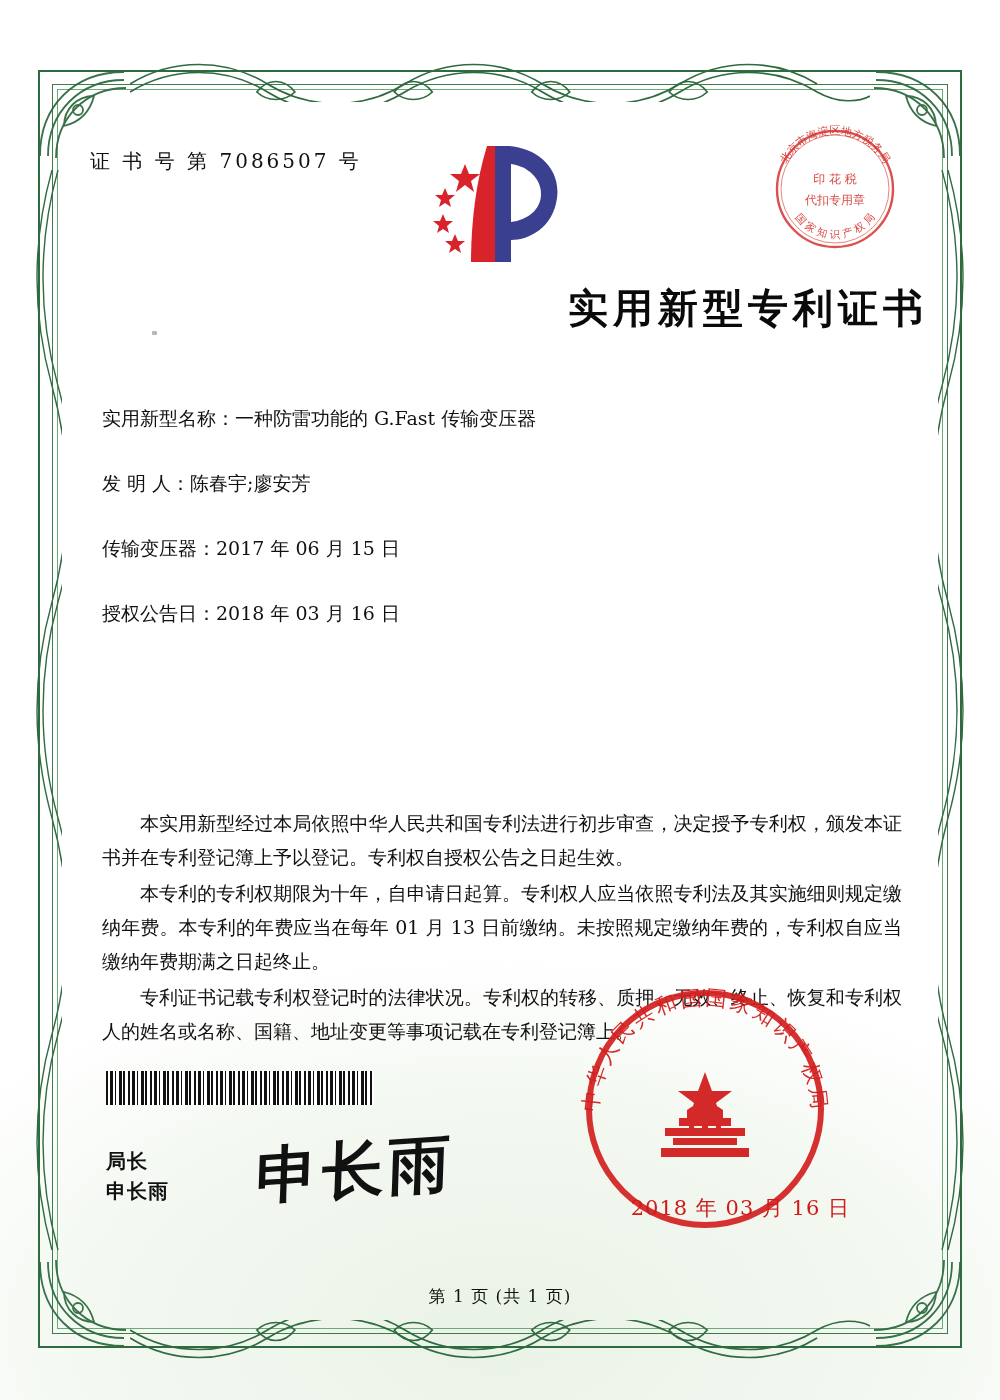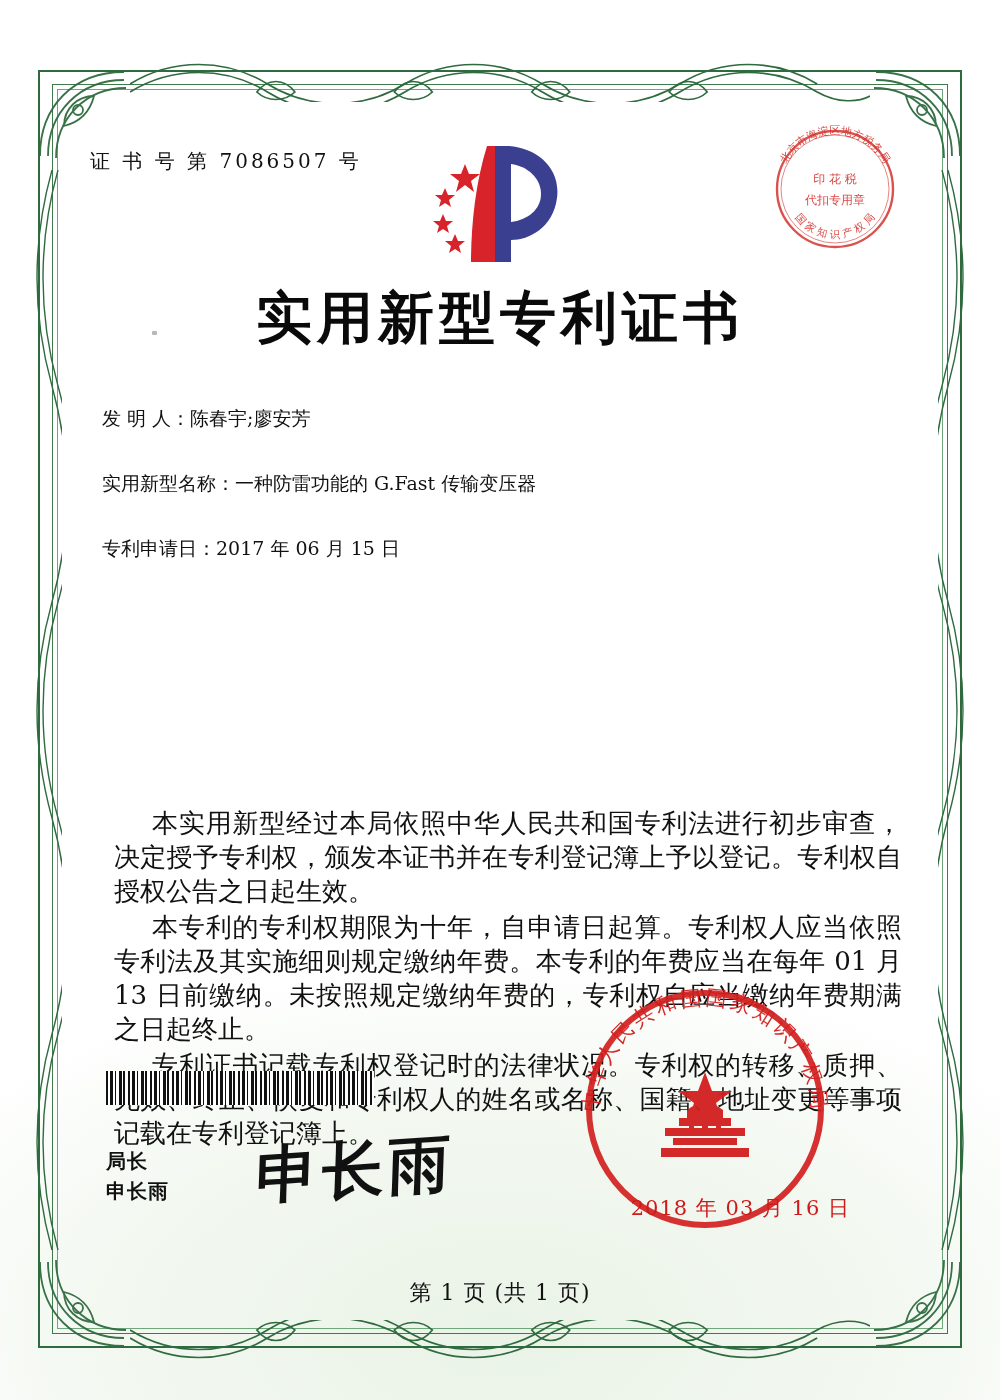--- a/index.html
+++ b/index.html
@@ -63,36 +63,36 @@
   }
 
   .logo{
     position:absolute;left:50%;top:30px;transform:translateX(-50%);
     width:150px;height:135px;
   }
   .logo svg{width:100%;height:100%;display:block;}
 
   .title{
     position:absolute;left:0;right:0;top:175px;
-    text-align:center;
-    font-size:56px;font-weight:700;letter-spacing:5px;color:#0a0a0a;
+    text-align:right;
+    font-size:40px;font-weight:700;letter-spacing:5px;color:#0a0a0a;
     font-family:"DejaVu Serif","Liberation Serif",serif;
   }
 
   .fields{position:absolute;left:30px;right:30px;top:300px;}
   .field{
     font-size:19px;color:#111;margin-bottom:39px;white-space:nowrap;
   }
   .field .lbl{display:inline-block;}
   .field .val{display:inline;}
 
   .para-block{position:absolute;left:30px;right:26px;top:700px;}
   .para{
-    font-size:26px;line-height:34px;color:#111;text-align:justify;
-    text-indent:38px;margin:0 0 2px 12px;
+    font-size:19px;line-height:34px;color:#111;text-align:justify;
+    text-indent:38px;margin:0 0 2px 0;
   }
 
   .barcode{
     position:absolute;left:34px;top:965px;width:268px;height:34px;
     background:repeating-linear-gradient(90deg,
       #111 0px,#111 2px,#fff 2px,#fff 4px,
       #111 4px,#111 7px,#fff 7px,#fff 9px,
       #111 9px,#111 10px,#fff 10px,#fff 13px,
       #111 13px,#111 16px,#fff 16px,#fff 17px,
       #111 17px,#111 19px,#fff 19px,#fff 22px);
@@ -105,21 +105,21 @@
     font-size:62px;color:#111;
     font-family:"DejaVu Serif","Liberation Serif",serif;
     transform:rotate(-4deg) skewX(-6deg);
     letter-spacing:4px;
     white-space:nowrap;
     font-weight:700;
   }
 
   .footer{
     position:absolute;left:0;right:0;bottom:6px;
-    text-align:center;font-size:22px;color:#111;letter-spacing:1px;
+    text-align:center;font-size:17px;color:#111;letter-spacing:1px;
   }
 
   
   .seal-tax{
     position:absolute;right:18px;top:8px;width:150px;height:150px;
   }
   .seal-tax svg{width:100%;height:100%;display:block;}
   .seal-main{
     position:absolute;right:88px;bottom:70px;width:270px;height:270px;
   }
@@ -249,27 +249,30 @@
           <polygon points="18,78 21,85 28,85 22,90 24,97 18,93 12,97 14,90 8,85 15,85"></polygon>
           <polygon points="30,98 33,105 40,105 34,110 36,117 30,113 24,117 26,110 20,105 27,105"></polygon>
         </g>
       </svg>
     </div>
 
     <div class="title">实用新型专利证书</div>
 
     <div class="fields">
       <div class="field">
+        <span class="lbl">实用新型名称：</span><span class="val">一种防雷功能的 G.Fast 传输变压器</span>
+      </div>
+      <div class="field">
         <span class="lbl">发  明  人：</span><span class="val">陈春宇;廖安芳</span>
       </div>
       <div class="field">
-        <span class="lbl">实用新型名称：</span><span class="val">一种防雷功能的 G.Fast 传输变压器</span>
+        <span class="lbl">传输变压器：</span><span class="val">2017 年 06 月 15 日</span>
       </div>
       <div class="field">
-        <span class="lbl">专利申请日：</span><span class="val">2017 年 06 月 15 日</span>
+        <span class="lbl">授权公告日：</span><span class="val">2018 年 03 月 16 日</span>
       </div>
     </div>
 
     <div class="para-block">
       <p class="para">本实用新型经过本局依照中华人民共和国专利法进行初步审查，决定授予专利权，颁发本证书并在专利登记簿上予以登记。专利权自授权公告之日起生效。</p>
       <p class="para">本专利的专利权期限为十年，自申请日起算。专利权人应当依照专利法及其实施细则规定缴纳年费。本专利的年费应当在每年 01 月 13 日前缴纳。未按照规定缴纳年费的，专利权自应当缴纳年费期满之日起终止。</p>
       <p class="para">专利证书记载专利权登记时的法律状况。专利权的转移、质押、无效、终止、恢复和专利权人的姓名或名称、国籍、地址变更等事项记载在专利登记簿上。</p>
     </div>
 
     <div class="barcode"></div>

